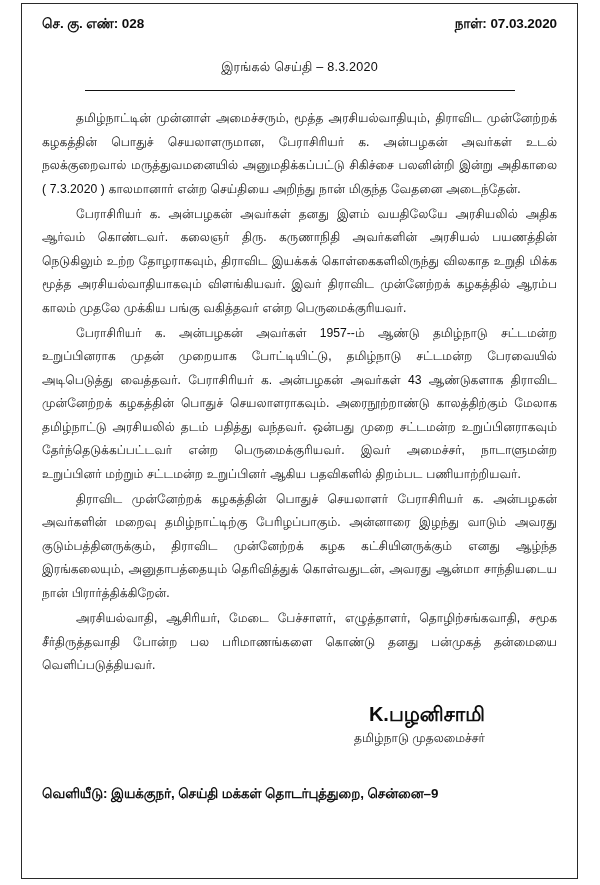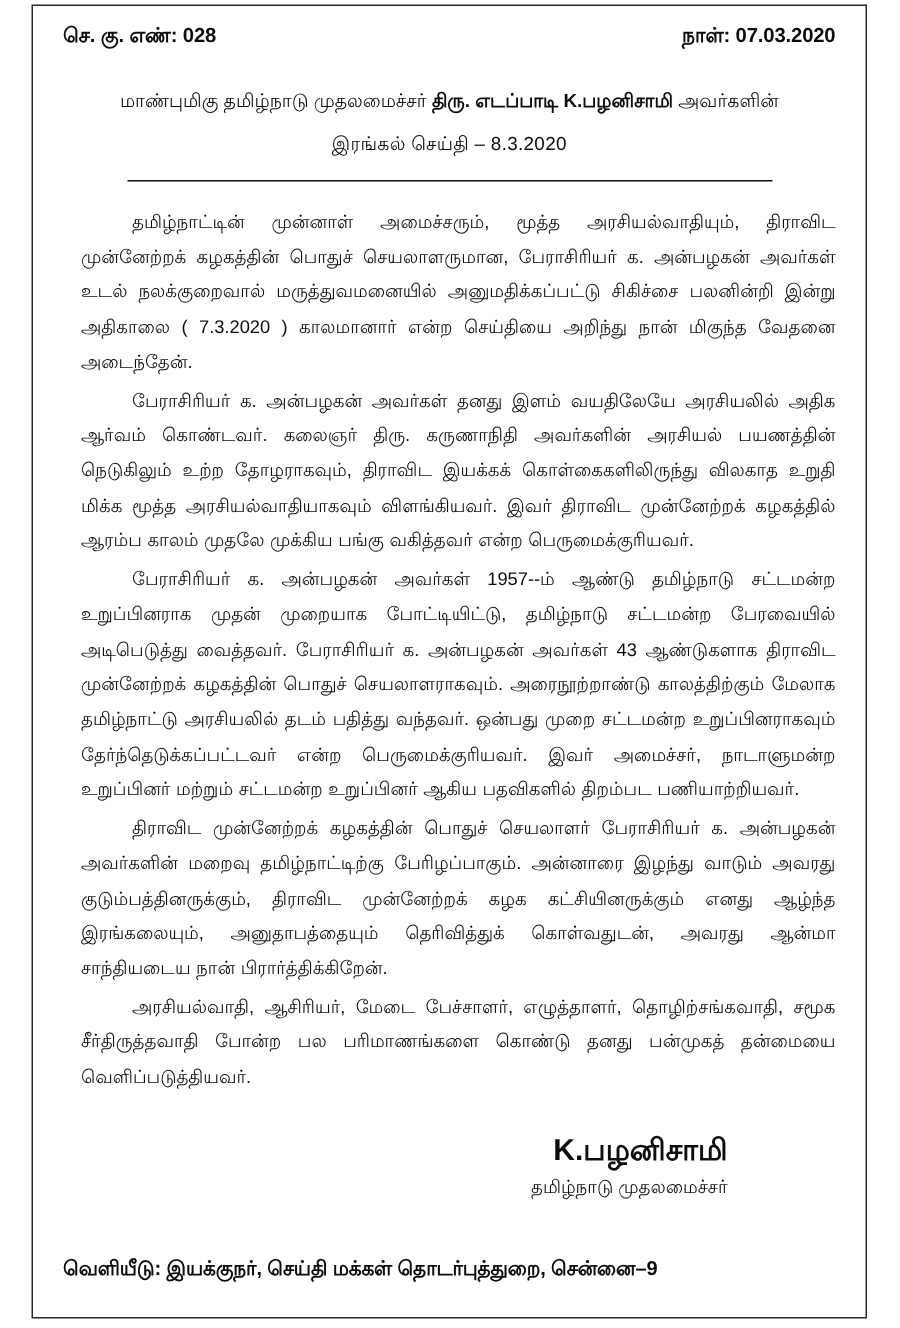--- a/index.html
+++ b/index.html
@@ -96,21 +96,21 @@
 
   
   .body-block {
     margin-top: 16px;
   }
   .para {
     text-align: justify;
     text-justify: inter-word;
     font-size: 12.2px;
     line-height: 1.92;
-    margin: 0 0 2px 12px;
+    margin: 0 0 2px 0;
     text-indent: 34px;
     word-spacing: 0.3px;
   }
 
   
   .signature {
     margin-top: 22px;
     text-align: right;
     padding-right: 72px;
   }
@@ -141,21 +141,20 @@
   <div class="page-border"></div>
 
   <div class="page-inner">
 
     <div class="header-row">
       <div class="header-ref">செ. கு. எண்: 028</div>
       <div class="header-date">நாள்: 07.03.2020</div>
     </div>
 
     <div class="title-block">
-      <div class="title-line-1"><span>மாண்புமிகு தமிழ்நாடு முதலமைச்சர் </span><span class="b">திரு. எடப்பாடி K.பழனிசாமி</span><span> அவர்களின்</span></div>
       <div class="title-line-2">இரங்கல் செய்தி  –   8.3.2020</div>
     </div>
 
     <div class="divider"></div>
 
     <div class="body-block">
       <p class="para">தமிழ்நாட்டின் முன்னாள் அமைச்சரும், மூத்த அரசியல்வாதியும், திராவிட முன்னேற்றக் கழகத்தின் பொதுச் செயலாளருமான, பேராசிரியர் க. அன்பழகன் அவர்கள் உடல் நலக்குறைவால் மருத்துவமனையில் அனுமதிக்கப்பட்டு சிகிச்சை பலனின்றி இன்று அதிகாலை ( 7.3.2020 ) காலமானார் என்ற செய்தியை அறிந்து நான் மிகுந்த வேதனை அடைந்தேன்.</p>
       <p class="para">பேராசிரியர் க. அன்பழகன் அவர்கள் தனது இளம் வயதிலேயே அரசியலில் அதிக ஆர்வம் கொண்டவர். கலைஞர் திரு. கருணாநிதி அவர்களின் அரசியல் பயணத்தின் நெடுகிலும் உற்ற தோழராகவும், திராவிட இயக்கக் கொள்கைகளிலிருந்து விலகாத உறுதி மிக்க மூத்த அரசியல்வாதியாகவும் விளங்கியவர். இவர் திராவிட முன்னேற்றக் கழகத்தில் ஆரம்ப காலம் முதலே முக்கிய பங்கு வகித்தவர் என்ற பெருமைக்குரியவர்.</p>
       <p class="para">பேராசிரியர் க. அன்பழகன் அவர்கள் 1957--ம் ஆண்டு தமிழ்நாடு சட்டமன்ற உறுப்பினராக முதன் முறையாக போட்டியிட்டு, தமிழ்நாடு சட்டமன்ற பேரவையில் அடிபெடுத்து வைத்தவர். பேராசிரியர் க. அன்பழகன் அவர்கள் 43 ஆண்டுகளாக திராவிட முன்னேற்றக் கழகத்தின் பொதுச் செயலாளராகவும். அரைநூற்றாண்டு காலத்திற்கும் மேலாக தமிழ்நாட்டு அரசியலில் தடம் பதித்து வந்தவர். ஒன்பது முறை சட்டமன்ற உறுப்பினராகவும் தேர்ந்தெடுக்கப்பட்டவர் என்ற பெருமைக்குரியவர். இவர் அமைச்சர், நாடாளுமன்ற உறுப்பினர் மற்றும் சட்டமன்ற உறுப்பினர் ஆகிய பதவிகளில் திறம்பட பணியாற்றியவர்.</p>
       <p class="para">திராவிட முன்னேற்றக் கழகத்தின் பொதுச் செயலாளர் பேராசிரியர் க. அன்பழகன் அவர்களின் மறைவு தமிழ்நாட்டிற்கு பேரிழப்பாகும். அன்னாரை இழந்து வாடும் அவரது குடும்பத்தினருக்கும், திராவிட முன்னேற்றக் கழக கட்சியினருக்கும் எனது ஆழ்ந்த இரங்கலையும், அனுதாபத்தையும் தெரிவித்துக் கொள்வதுடன், அவரது ஆன்மா சாந்தியடைய நான் பிரார்த்திக்கிறேன்.</p>

